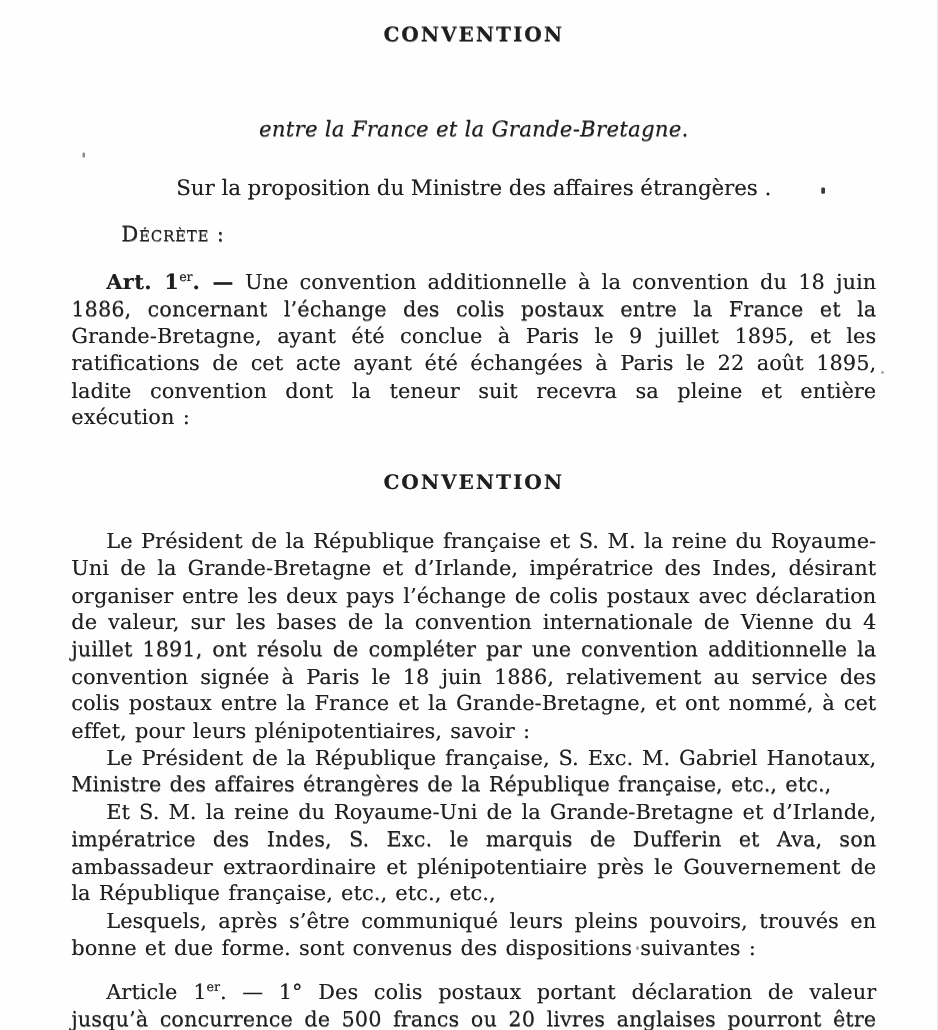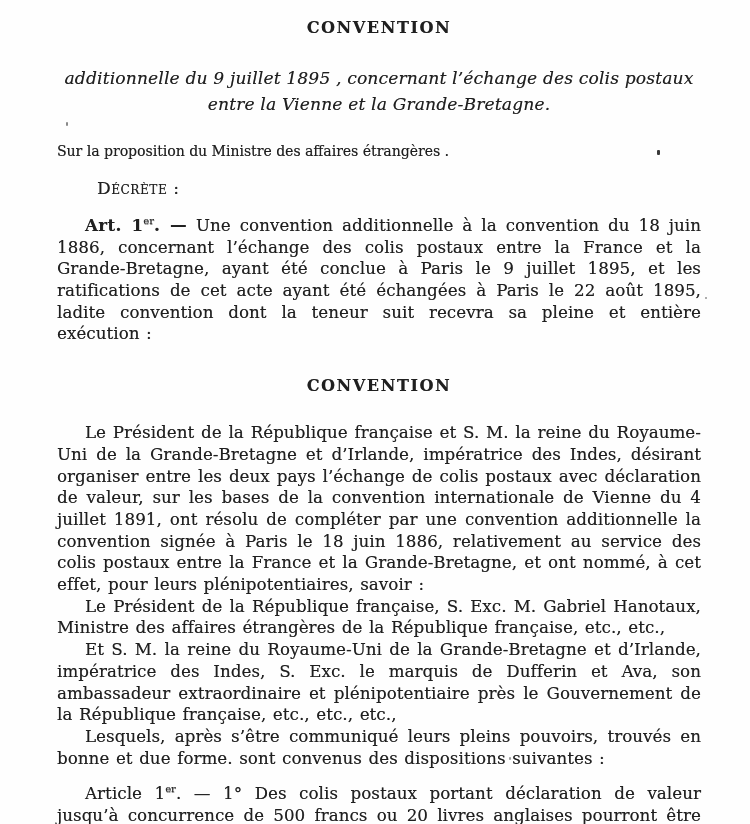--- a/index.html
+++ b/index.html
@@ -41,21 +41,21 @@
     line-height: 1.55;
     letter-spacing: 0.2px;
     margin: 0 0 23px 0;
   }
   .line {
     font-size: 17px;
     line-height: 21.6px;
     margin: 0;
   }
   .president-line { margin-bottom: 9px; letter-spacing: 0.6px; }
-  .proposition-line { margin-bottom: 16px; font-size: 14px; }
+  .proposition-line { margin-bottom: 16px; font-size: 17px; text-align: center; }
   .decrete-line { margin-bottom: 15px; padding-left: 40px; letter-spacing: 0.6px; }
   .smallcaps { font-variant: small-caps; }
   .para {
     margin: 0;
     font-size: 16.6px;
     line-height: 21.7px;
     text-align: justify;
     text-indent: 28px;
     letter-spacing: 0.1px;
     word-spacing: 1.2px;
@@ -82,22 +82,22 @@
 </head>
 <body>
 
 <div class="sheet">
 
   <div class="textcol">
 
     <h1 class="doc-title first">CONVENTION</h1>
 
     <div class="subtitle">
-      <span>additionnelle du 9 juillet 1895 , concernant l’échange des colis postaux</span><br>
-      <span>entre la Vienne et la Grande-Bretagne.</span>
+      <br>
+      <span>entre la France et la Grande-Bretagne.</span>
     </div>
 
 
     <p class="line proposition-line">Sur la proposition du Ministre des affaires étrangères .</p>
 
     <p class="line decrete-line smallcaps">Décrète :</p>
 
     <p class="para art-1er">
       <b class="artlabel">Art. 1</b><sup class="ord">er</sup><b class="artlabel">. —</b>
       <span>Une convention additionnelle à la convention du 18 juin 1886, concernant l’échange des colis postaux entre la France et la Grande-Bretagne, ayant été conclue à Paris le 9 juillet 1895, et les ratifications de cet acte ayant été échangées à Paris le 22 août 1895, ladite convention dont la teneur suit recevra sa pleine et entière exécution :</span>

